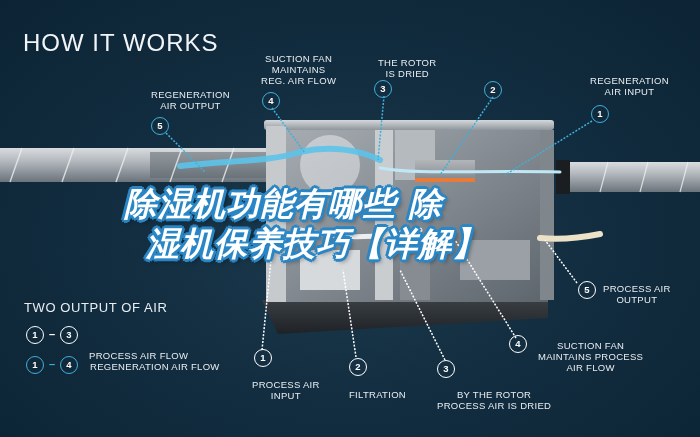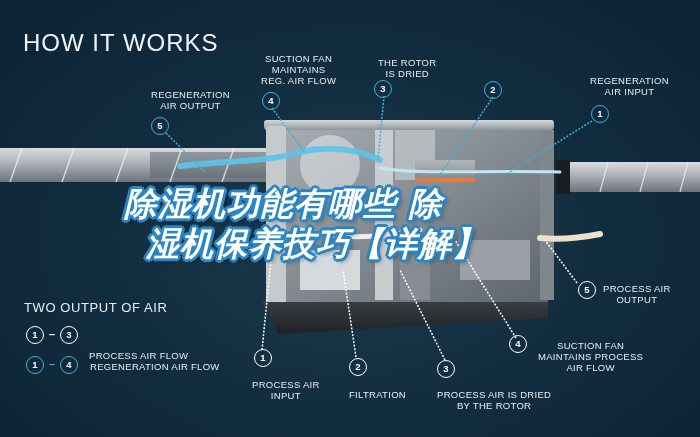--- a/index.html
+++ b/index.html
@@ -160,22 +160,22 @@
     <div>INPUT</div>
   </div>
 
   <div class="badge" style="left:349px;top:358px;">2</div>
   <div class="lbl" style="left:349px;top:389px;">
     <div>FILTRATION</div>
   </div>
 
   <div class="badge" style="left:437px;top:360px;">3</div>
   <div class="lbl" style="left:437px;top:389px;">
+    <div>BY THE ROTOR</div>
     <div>PROCESS AIR IS DRIED</div>
-    <div>BY THE ROTOR</div>
   </div>
 
   <div class="badge" style="left:509px;top:335px;">4</div>
   <div class="lbl" style="left:538px;top:340px;">
     <div>SUCTION FAN</div>
     <div>MAINTAINS PROCESS</div>
     <div>AIR FLOW</div>
   </div>
 
   <div class="badge" style="left:578px;top:281px;">5</div>

